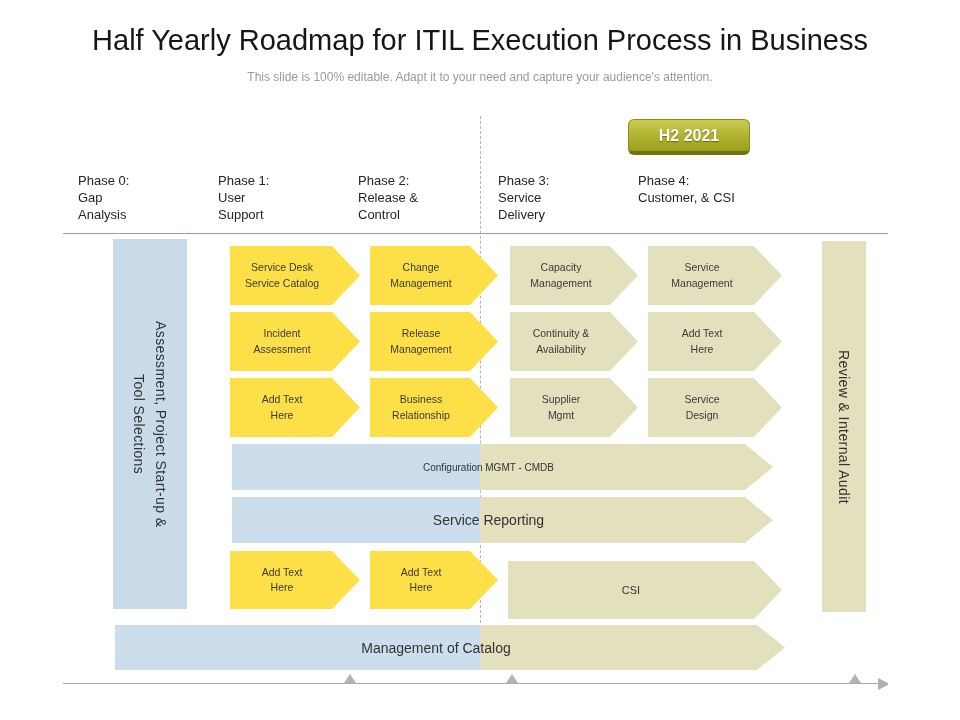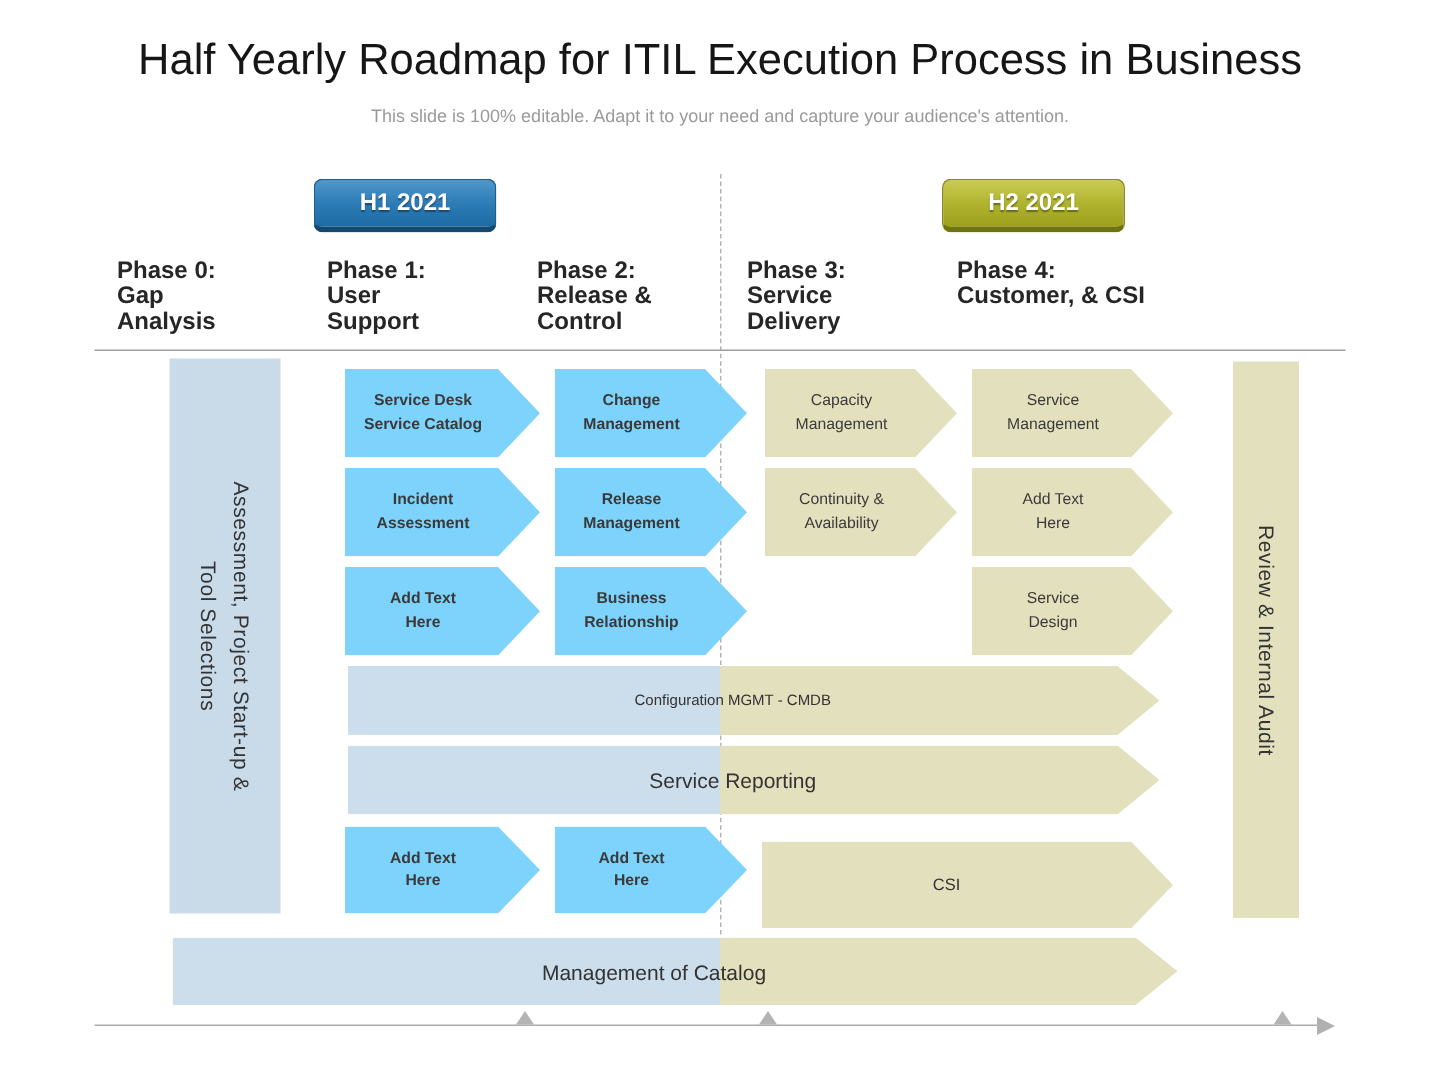--- a/index.html
+++ b/index.html
@@ -1,18 +1,19 @@
 <!DOCTYPE html>
 <html><head>
 <meta charset="utf-8">
 <style>
   html,body{margin:0;padding:0;background:#fff;}
   #slide{
-    position:relative;width:960px;height:720px;background:#ffffff;overflow:hidden;
+    position:relative;width:840px;height:720px;background:#ffffff;overflow:hidden;
     font-family:"Liberation Sans", sans-serif;
+    padding-left:48px;
   }
   .pre{white-space:pre-line;}
 
   
   .title{position:absolute;top:24px;left:0;width:960px;text-align:center;
     font-size:29px;font-weight:400;color:#161616;letter-spacing:0;}
   .subtitle{position:absolute;top:70px;left:0;width:960px;text-align:center;
     font-size:12px;color:#9a9a9a;}
 
   
@@ -24,37 +25,37 @@
   .badge-h2{left:628px;top:119px;background:linear-gradient(#c9cc52,#aeb12c 55%,#9da01d);
     border:1px solid #8a8e18;border-bottom:4px solid #70740f;}
 
   
   .mid-dash{position:absolute;left:480px;top:116px;height:507px;width:0;
     border-left:1px dashed #b5b5b5;}
   .phase-rule{position:absolute;left:63px;top:233px;width:834px;height:0;
     border-top:1px solid #9e9e9e;}
 
   
-  .phase{position:absolute;top:172px;font-weight:bold;font-size:16px;line-height:17px;
+  .phase{position:absolute;top:172px;font-weight:normal;font-size:13px;line-height:17px;
     color:#262626;}
   .p0{left:78px;} .p1{left:218px;} .p2{left:358px;} .p3{left:498px;} .p4{left:638px;}
 
   
   .vbar{position:absolute;display:flex;align-items:center;justify-content:center;}
   .vbar-left{left:113px;top:239px;width:74px;height:370px;background:#c9dbe9;}
   .vbar-right{left:822px;top:241px;width:44px;height:371px;background:#e3e0bd;}
   .vtext{writing-mode:vertical-rl;white-space:pre-line;text-align:center;
     font-size:14px;line-height:22px;color:#333;letter-spacing:.4px;}
 
   
   .arrow{position:absolute;display:flex;align-items:center;justify-content:center;
     text-align:center;font-size:10.5px;line-height:1.45;color:#3a3a3a;
     box-sizing:border-box;padding-right:26px;
     clip-path:polygon(0 0,calc(100% - 28px) 0,100% 50%,calc(100% - 28px) 100%,0 100%);}
-  .blue{background:#7dd3fc;font-weight:bold;} .olive{background:#e3e0bd;}
+  .blue{background:#fde047;} .olive{background:#e3e0bd;}
   .c1{left:230px;width:130px;} .c2{left:370px;width:128px;}
   .c3{left:510px;width:128px;} .c4{left:648px;width:134px;}
   .r1{top:246px;height:59px;} .r2{top:312px;height:59px;} .r3{top:378px;height:59px;}
 
   
   .band{position:absolute;display:flex;align-items:center;justify-content:center;
     text-align:center;color:#333;box-sizing:border-box;padding-right:28px;
     clip-path:polygon(0 0,calc(100% - 28px) 0,100% 50%,calc(100% - 28px) 100%,0 100%);}
   .band-config{left:232px;top:444px;width:541px;height:46px;font-size:10px;
     background:linear-gradient(to right,#ccdeec 248px,#e3e0bd 248px);}
@@ -76,21 +77,20 @@
   .m1{left:344px;} .m2{left:506px;} .m3{left:849px;}
 </style>
 </head>
 <body>
 
 <div id="slide">
 
   <div class="title">Half Yearly Roadmap for ITIL Execution Process in Business</div>
   <div class="subtitle">This slide is 100% editable. Adapt it to your need and capture your audience's attention.</div>
 
-  <div class="badge badge-h1">H1 2021</div>
   <div class="badge badge-h2">H2 2021</div>
 
   <div class="mid-dash"></div>
   <div class="phase-rule"></div>
 
   <div class="phase pre p0">Phase 0:
 Gap
 Analysis</div>
   <div class="phase pre p1">Phase 1:
 User
@@ -123,20 +123,22 @@
 Management</div>
   <div class="arrow pre blue c2 r2">Release
 Management</div>
   <div class="arrow pre blue c2 r3">Business
 Relationship</div>
 
   <div class="arrow pre olive c3 r1">Capacity
 Management</div>
   <div class="arrow pre olive c3 r2">Continuity &amp;
 Availability</div>
+  <div class="arrow pre olive c3 r3">Supplier
+Mgmt</div>
 
   <div class="arrow pre olive c4 r1">Service
 Management</div>
   <div class="arrow pre olive c4 r2">Add Text
 Here</div>
   <div class="arrow pre olive c4 r3">Service
 Design</div>
 
   <div class="band band-config">Configuration MGMT - CMDB</div>
   <div class="band band-report">Service Reporting</div>

